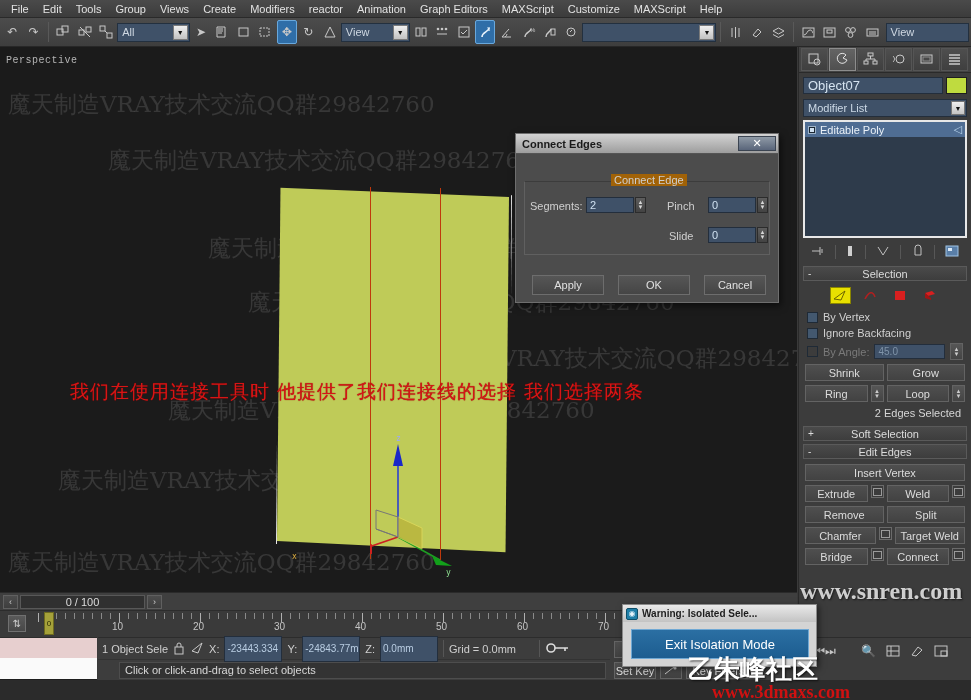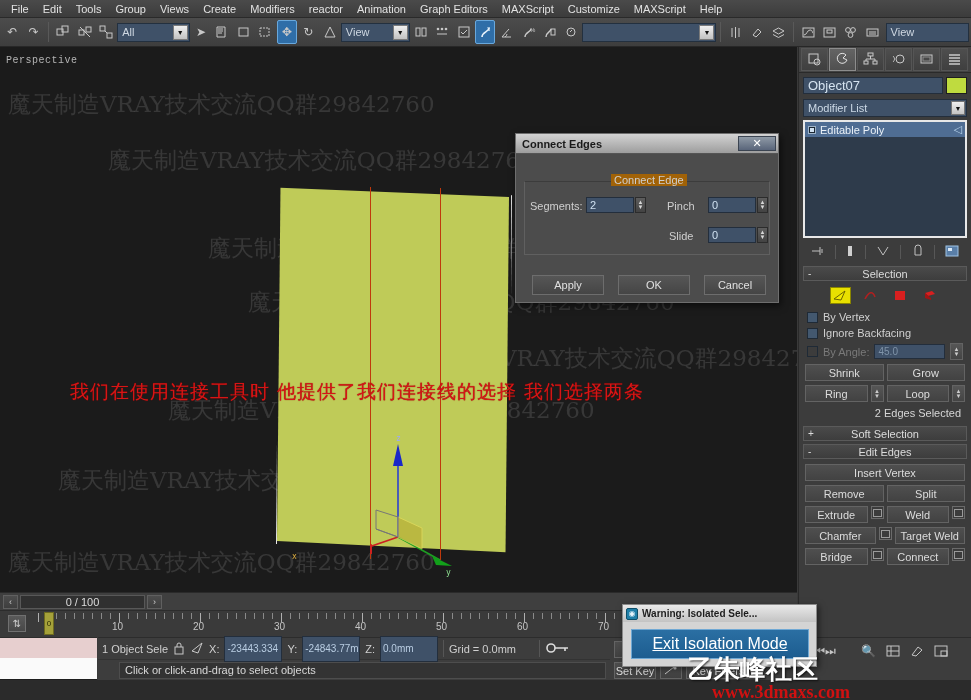--- a/index.html
+++ b/index.html
@@ -312,22 +312,22 @@
     font-size: 10px; font-weight: bold; color: #1e1e1e;
   }
   .isoicon {
     width: 12px; height: 12px; background: #1f7fa8; border: 1px solid #0d4f69;
     border-radius: 2px; display:flex; align-items:center; justify-content:center;
     color: #e6f4fb; font-size: 8px;
   }
   .isobtn {
     position: absolute; left: 8px; top: 24px; width: 178px; height: 30px;
     background: linear-gradient(#2b6fa3,#1d5d90); border: 1px solid #6fa8d4;
-    color: #ffffff; font-size: 16px;
-    display: flex; align-items: center; justify-content: center; text-decoration: underline;
+    color: #ffffff; font-size: 13px;
+    display: flex; align-items: center; justify-content: center;
   }
 
   
   .sitewm {
     position: absolute; left: 688px; top: 652px; width: 283px; height: 48px;
     pointer-events: none;
   }
   .sitewm .zh {
     position: absolute; left: 0; top: 0; font-size: 26px; font-weight: bold;
     color: #ffffff; font-family: "DejaVu Serif", serif; white-space: nowrap;
@@ -760,43 +760,44 @@
 
     <div class="rollhdr">
       <span class="pm">-</span>
       <span>Edit Edges</span>
     </div>
     <div class="rollbody">
       <div class="btnrow">
         <div class="pbtn">Insert Vertex</div>
       </div>
       <div class="btnrow">
-        <div class="pbtn">Remove</div>
-        <div class="pbtn">Split</div>
-      </div>
-      <div class="btnrow">
         <div class="pbtn">Extrude</div>
         <div class="setsq"></div>
         <div class="pbtn">Weld</div>
         <div class="setsq"></div>
+      </div>
+      <div class="btnrow">
+        <div class="pbtn">Remove</div>
+        <div class="pbtn">Split</div>
       </div>
       <div class="btnrow">
         <div class="pbtn">Chamfer</div>
         <div class="setsq"></div>
         <div class="pbtn">Target Weld</div>
       </div>
       <div class="btnrow">
         <div class="pbtn">Bridge</div>
         <div class="setsq"></div>
         <div class="pbtn">Connect</div>
         <div class="setsq"></div>
       </div>
     </div>
   </div>
 
+  <div class="snrenwm">www.snren.com</div>
 
   <div class="timeslider">
     <div class="tsarrow">‹</div>
     <div class="tsbar">0 / 100</div>
     <div class="tsarrow">›</div>
   </div>
 
   <div class="ruler">
     <div class="keybtn">⇅</div>
     <div class="ticks">

